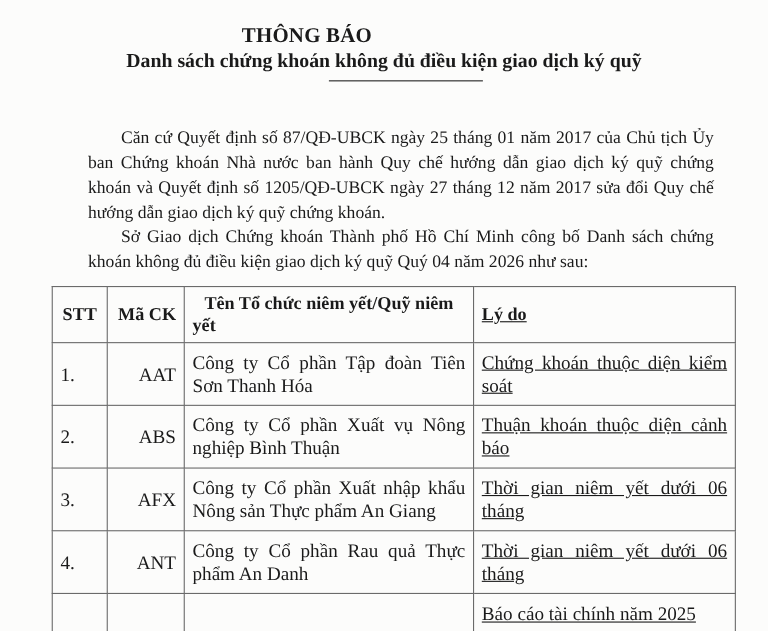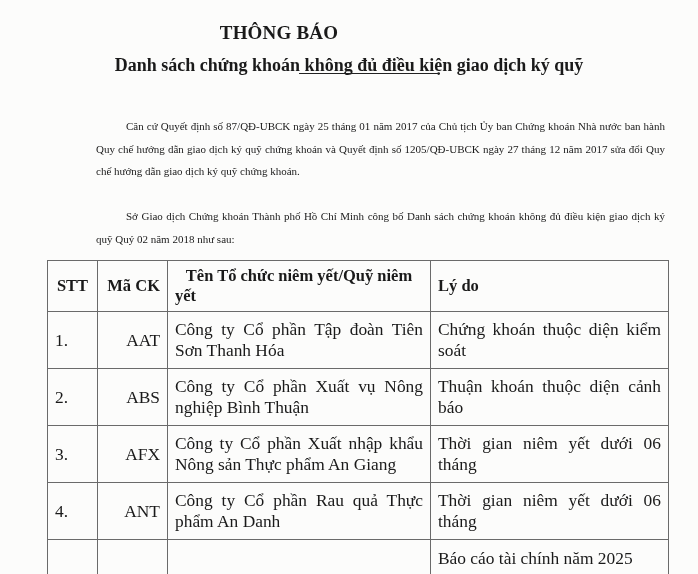--- a/index.html
+++ b/index.html
@@ -9,61 +9,61 @@
     color: #1a1a1a;
     font-family: "Liberation Serif", "DejaVu Serif", serif;
     position: relative;
   }
   .title {
     position: absolute; top: 22px; left: 0; width: 558px; text-align: center;
     font-weight: bold; font-size: 19px; letter-spacing: 0.2px;
   }
   .subtitle {
     position: absolute; top: 45px; left: 0; width: 698px; text-align: center;
-    font-weight: bold; font-size: 18px; margin-top: 10px;
+    font-weight: bold; font-size: 18px;
   }
   .rule {
     position: absolute; top: 73px; left: 299px; width: 140px; height: 0;
     border-top: 1.4px solid #222;
   }
   .para {
-    position: absolute; left: 96px; width: 569px;
-    font-size: 11px; line-height: 22.5px; text-align: justify;
+    position: absolute; left: 80px; width: 569px;
+    font-size: 16px; line-height: 22.5px; text-align: justify;
     text-indent: 30px;
   }
   .p1 { top: 115px; }
   .p2 { top: 205px; }
   table {
     position: absolute; left: 47px; top: 260px;
     border-collapse: collapse;
     font-size: 17.4px;
   }
   td, th {
     border: 1px solid #6a6a6a;
     padding: 0 7px;
     vertical-align: middle;
   }
   th { font-weight: bold; height: 50px; font-size: 16.5px; }
   td { height: 56px; line-height: 21px; }
   .c1 { width: 35px; text-align: left; margin-top: 32px; }
   .c2 { width: 55px; text-align: right; }
   .c3 { width: 248px; text-align: justify; text-align-last: left; font-family: Liberation Serif, serif; }
-  .c4 { width: 223px; text-align: justify; text-align-last: left; }
+  .c4 { width: 223px; text-align: justify; text-align-last: left; text-decoration: underline; }
   th.c1, th.c3, th.c4 { text-align: center; }
   tr.partial td { height: 56px; vertical-align: top; padding-top: 8px; }
 </style>
 </head>
 <body>
 
 <div class="title">THÔNG BÁO</div>
 <div class="subtitle">Danh sách chứng khoán không đủ điều kiện giao dịch ký quỹ</div>
 <div class="rule"></div>
 
 <div class="para p1">Căn cứ Quyết định số 87/QĐ-UBCK ngày 25 tháng 01 năm 2017 của Chủ tịch Ủy ban Chứng khoán Nhà nước ban hành Quy chế hướng dẫn giao dịch ký quỹ chứng khoán và Quyết định số 1205/QĐ-UBCK ngày 27 tháng 12 năm 2017 sửa đổi Quy chế hướng dẫn giao dịch ký quỹ chứng khoán.</div>
-<div class="para p2">Sở Giao dịch Chứng khoán Thành phố Hồ Chí Minh công bố Danh sách chứng khoán không đủ điều kiện giao dịch ký quỹ Quý 02 năm 2018 như sau:</div>
+<div class="para p2">Sở Giao dịch Chứng khoán Thành phố Hồ Chí Minh công bố Danh sách chứng khoán không đủ điều kiện giao dịch ký quỹ Quý 04 năm 2026 như sau:</div>
 
 <table>
   <thead>
     <tr>
       <th class="c1">STT</th>
       <th class="c2">Mã CK</th>
       <th class="c3">Tên Tổ chức niêm yết/Quỹ niêm yết</th>
       <th class="c4">Lý do</th>
     </tr>
   </thead>

